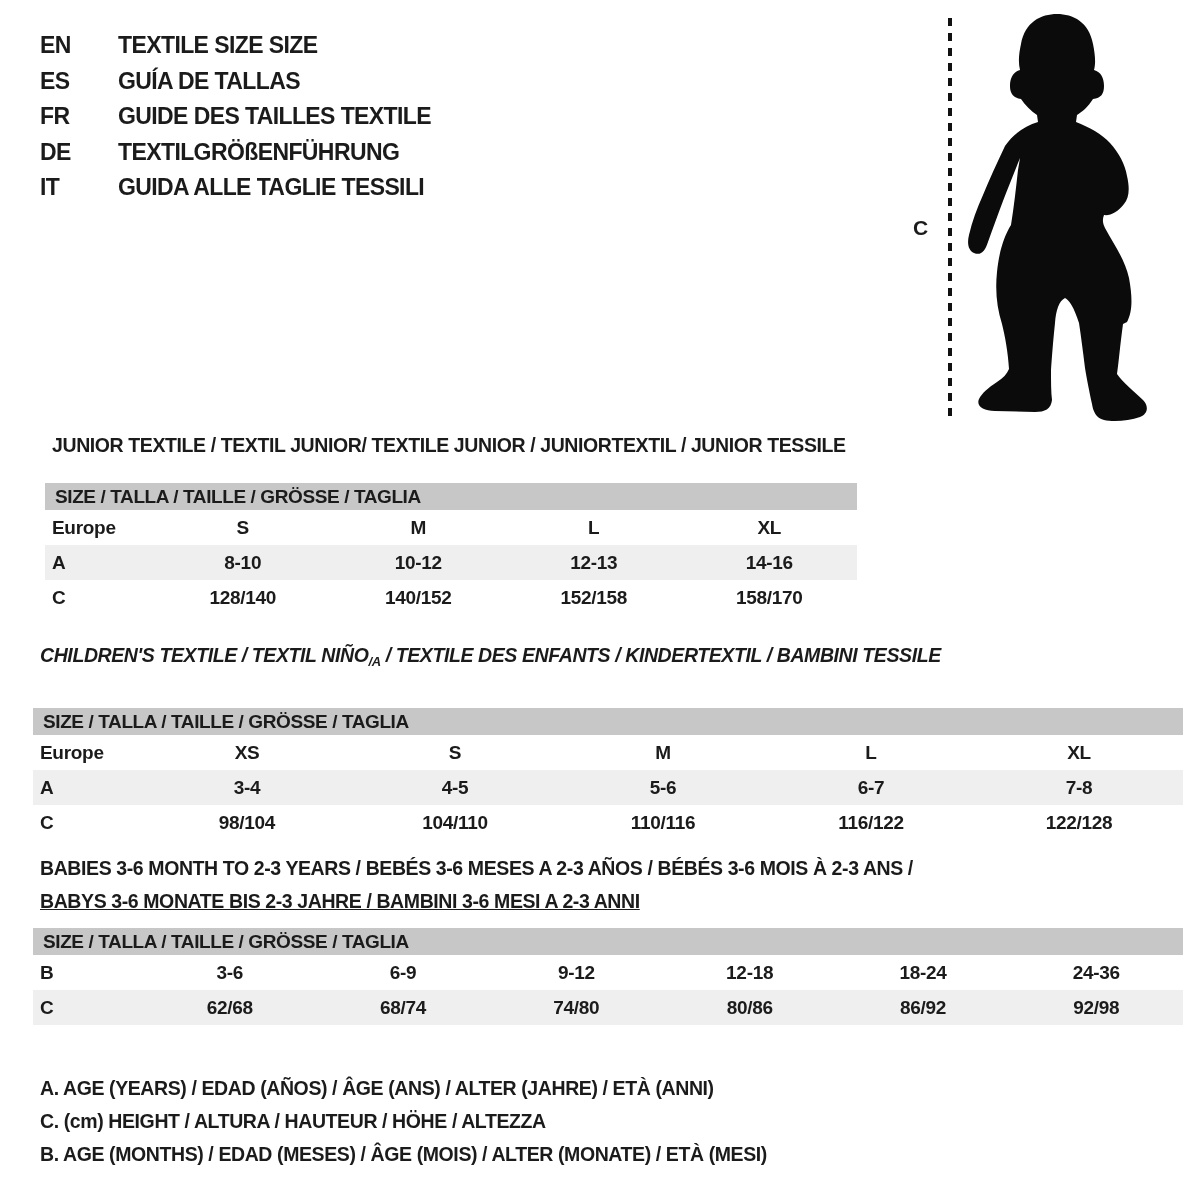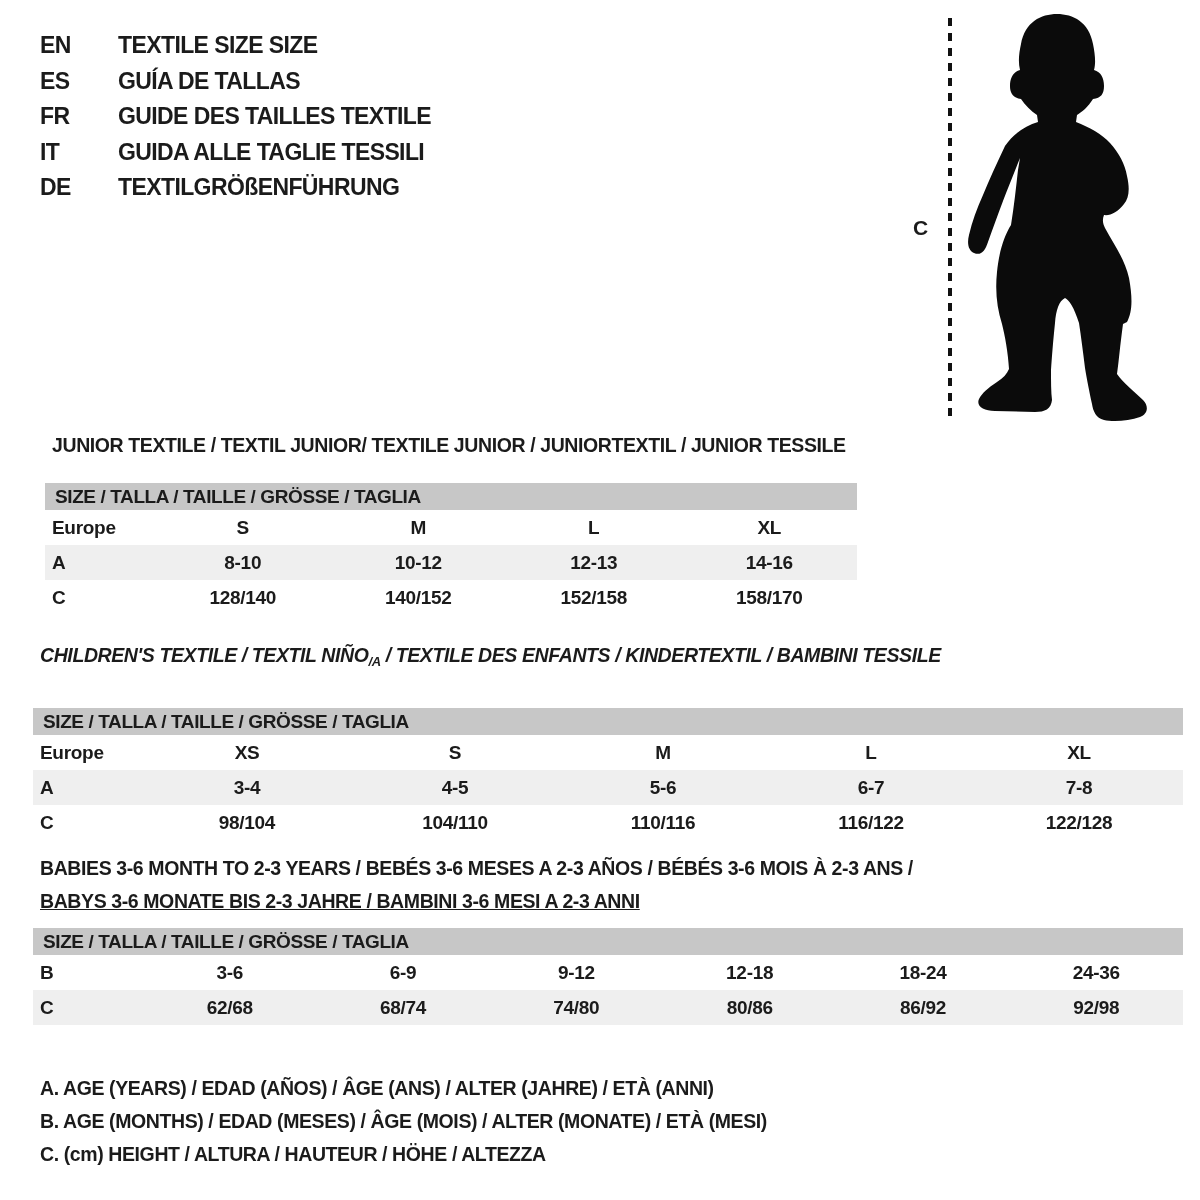--- a/index.html
+++ b/index.html
@@ -65,26 +65,26 @@
       </div>
       <div class="lang-row">
         <span class="lang-code">ES</span>
         <span>GUÍA DE TALLAS</span>
       </div>
       <div class="lang-row">
         <span class="lang-code">FR</span>
         <span>GUIDE DES TAILLES TEXTILE</span>
       </div>
       <div class="lang-row">
+        <span class="lang-code">DE</span>
+        <span>TEXTILGRÖßENFÜHRUNG</span>
+      </div>
+      <div class="lang-row">
         <span class="lang-code">IT</span>
         <span>GUIDA ALLE TAGLIE TESSILI</span>
-      </div>
-      <div class="lang-row">
-        <span class="lang-code">DE</span>
-        <span>TEXTILGRÖßENFÜHRUNG</span>
       </div>
     </div>
 
   <div class="figure">
     <svg class="dash-line" width="4" height="398" viewBox="0 0 4 398">
       <line x1="2" y1="0" x2="2" y2="398" stroke="#111" stroke-width="4" stroke-dasharray="8 7"></line>
     </svg>
     <div class="c-label">C</div>
     <svg class="kid-svg" width="200" height="420" viewBox="0 0 200 420">
       <path fill="#0b0b0b" d="
@@ -222,17 +222,17 @@
           <div class="t-cell">74/80</div>
           <div class="t-cell">80/86</div>
           <div class="t-cell">86/92</div>
           <div class="t-cell">92/98</div>
         </div>
       </div>
   </div>
 
   <div class="legend">
     <div class="legend-line">A. AGE (YEARS) / EDAD (AÑOS) / ÂGE (ANS) / ALTER (JAHRE) / ETÀ (ANNI)</div>
+    <div class="legend-line">C. (cm) HEIGHT / ALTURA / HAUTEUR / HÖHE / ALTEZZA</div>
     <div class="legend-line">B. AGE (MONTHS) / EDAD (MESES) / ÂGE (MOIS) / ALTER (MONATE) / ETÀ (MESI)</div>
-    <div class="legend-line">C. (cm) HEIGHT / ALTURA / HAUTEUR / HÖHE / ALTEZZA</div>
   </div>
 
 </div>
 
 </body></html>

